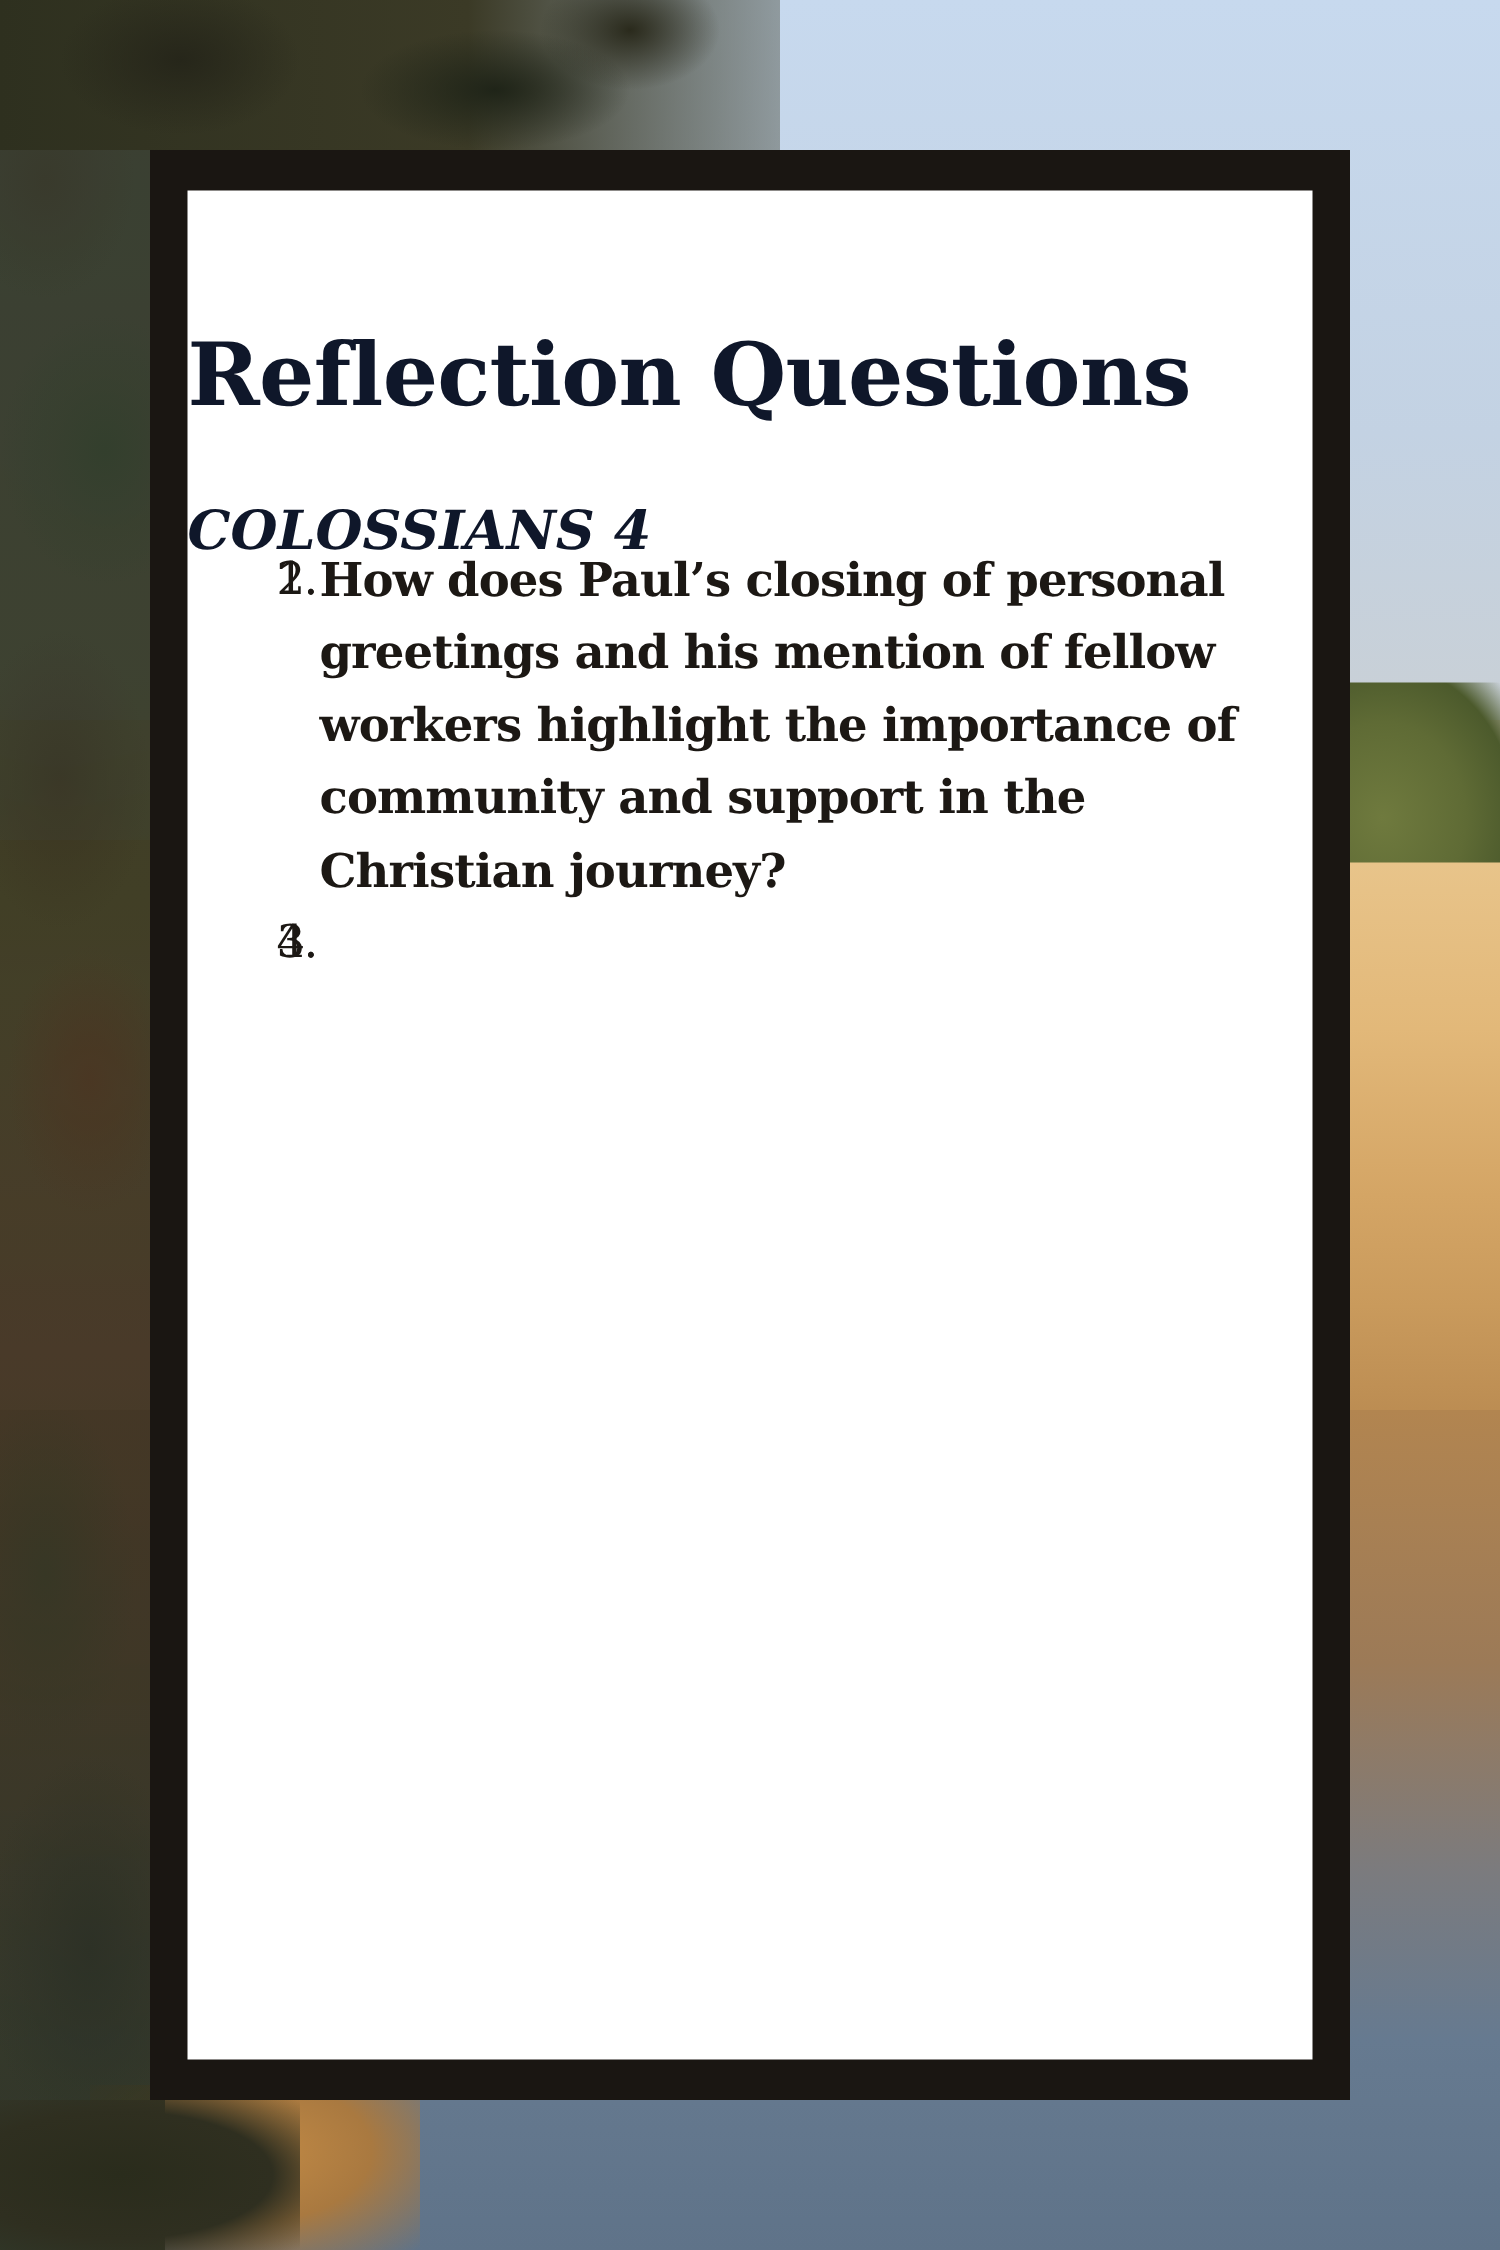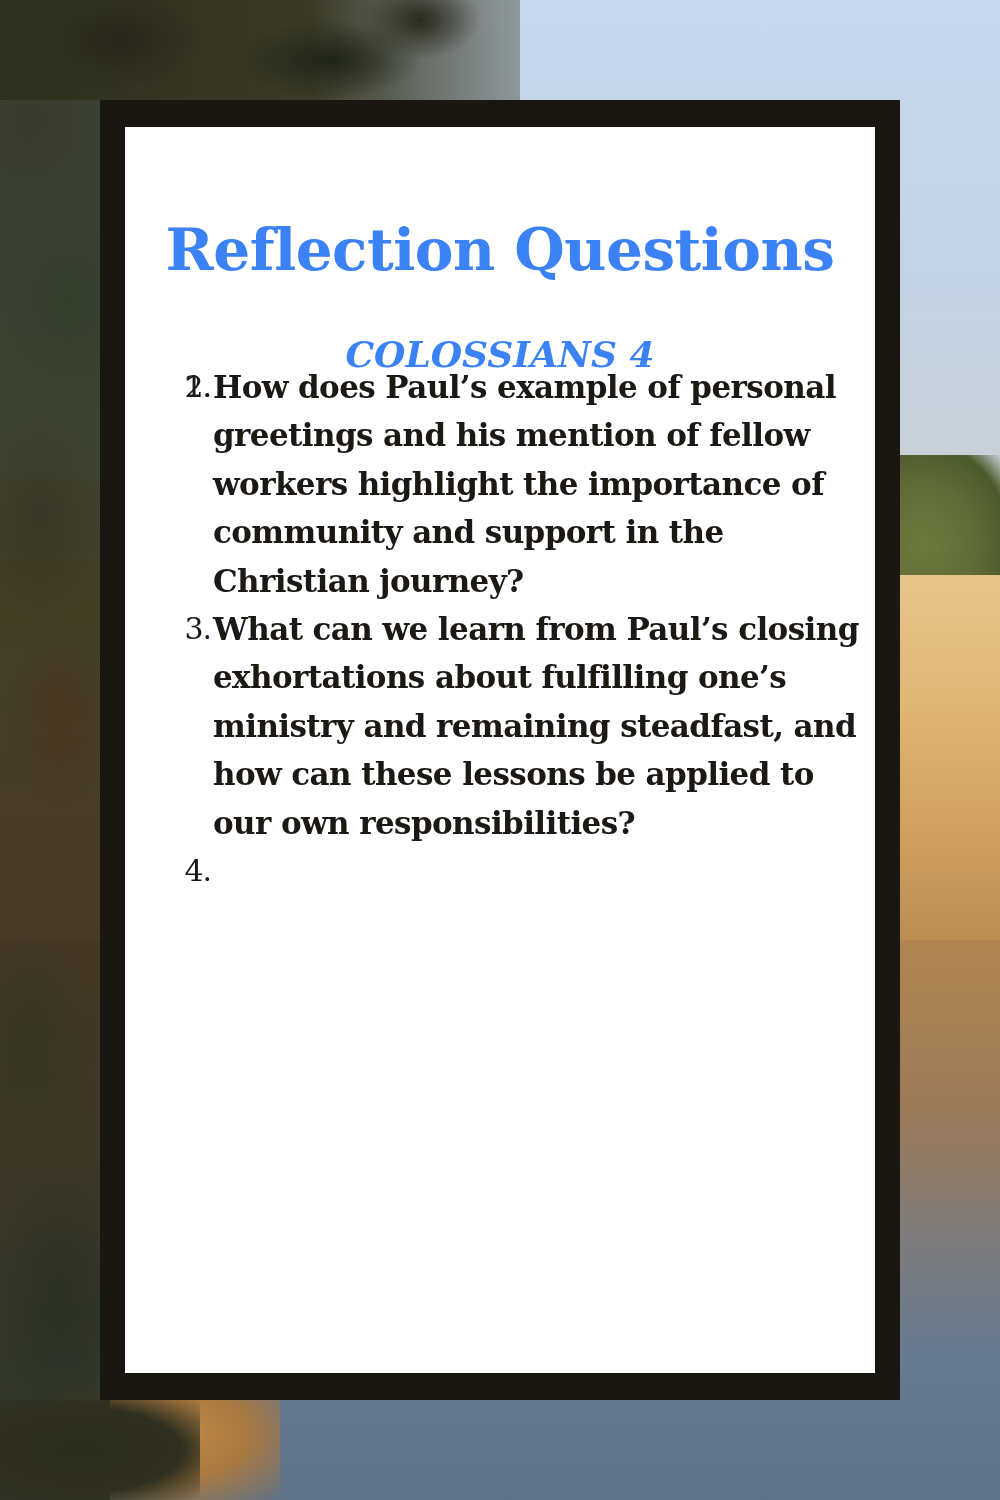--- a/index.html
+++ b/index.html
@@ -35,21 +35,21 @@
           radial-gradient(ellipse 90px 40px at 330px 60px, #1f2418 0%, transparent 100%),
           radial-gradient(ellipse 60px 40px at 420px 20px, #2a2a1c 0%, transparent 100%),
           linear-gradient(90deg,#2e301f 0%, #3b3a26 60%, rgba(60,60,40,0.4) 100%); }
   .bg .foliage-bl { position:absolute; left:0; top:1400px; width:200px; height:100px;
         background: radial-gradient(ellipse at 40% 50%, #2a2c1c 0%, #2f2f20 60%, transparent 100%); }
 
   .frame { position:absolute; left:100px; top:100px; width:800px; height:1300px;
            background:#1a1612; }
   .panel { position:absolute; left:25px; top:27px; width:750px; height:1246px;
            background:#ffffff; }
-  .title { position:absolute; left:0; width:750px; text-align:center; color:#3b82f6;
+  .title { position:absolute; left:0; width:750px; text-align:left; color:#0f172a;
            font-weight:bold; margin:0; }
   .title.l1 { top:88px; font-size:58px; line-height:70px; letter-spacing:-0.5px; }
   .title.l2 { top:192px; font-size:36px; line-height:70px; letter-spacing:0px;font-style:italic; }
   .qlist { position:absolute; left:52px; top:236px; width:690px; margin:0; padding:0; list-style:none; }
   .qitem { position:relative; padding-left:36px; color:#1c1814; font-size:31px;
            line-height:48.4px; font-weight:bold; letter-spacing:-0.6px; }
   .qnum { position:absolute; left:0; top:0; width:34px; text-align:right; font-weight:normal;
           font-size:30px; letter-spacing:-1px; }
 </style>
 </head>
@@ -70,24 +70,23 @@
 <div class="frame">
   <div class="panel">
     <h1 class="title l1">Reflection Questions</h1>
     <h2 class="title l2">COLOSSIANS 4</h2>
     <ol class="qlist">
       <li class="qitem">
         <span class="qnum">1.</span>
       </li>
       <li class="qitem">
         <span class="qnum">2.</span>
-        <span>How does Paul’s example of personal greetings and his mention of fellow workers highlight the importance of community and support in the Christian journey?</span>
+        <span>How does Paul’s closing of personal greetings and his mention of fellow workers highlight the importance of community and support in the Christian journey?</span>
       </li>
       <li class="qitem">
         <span class="qnum">3.</span>
-        <span>What can we learn from Paul’s closing exhortations about fulfilling one’s ministry and remaining steadfast, and how can these lessons be applied to our own responsibilities?</span>
       </li>
       <li class="qitem">
         <span class="qnum">4.</span>
       </li>
     </ol>
   </div>
 </div>
 
 </body></html>

